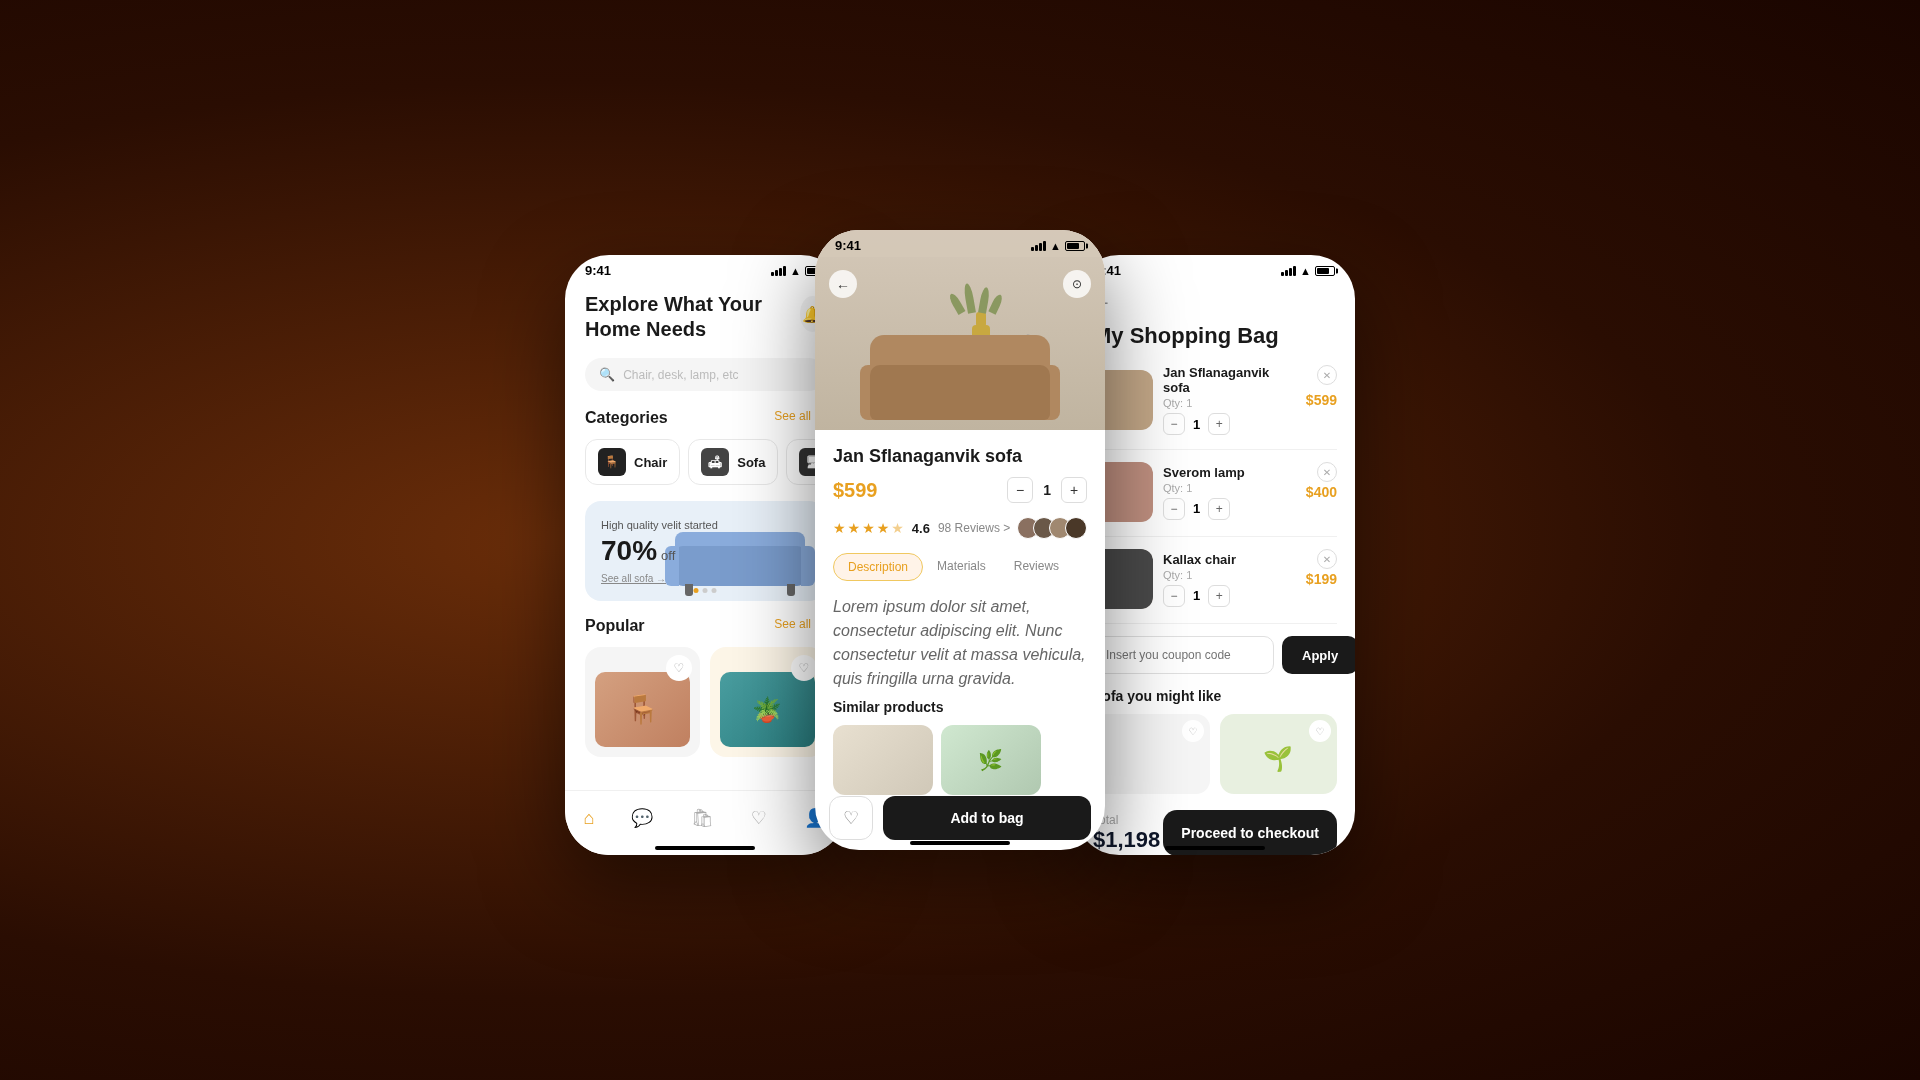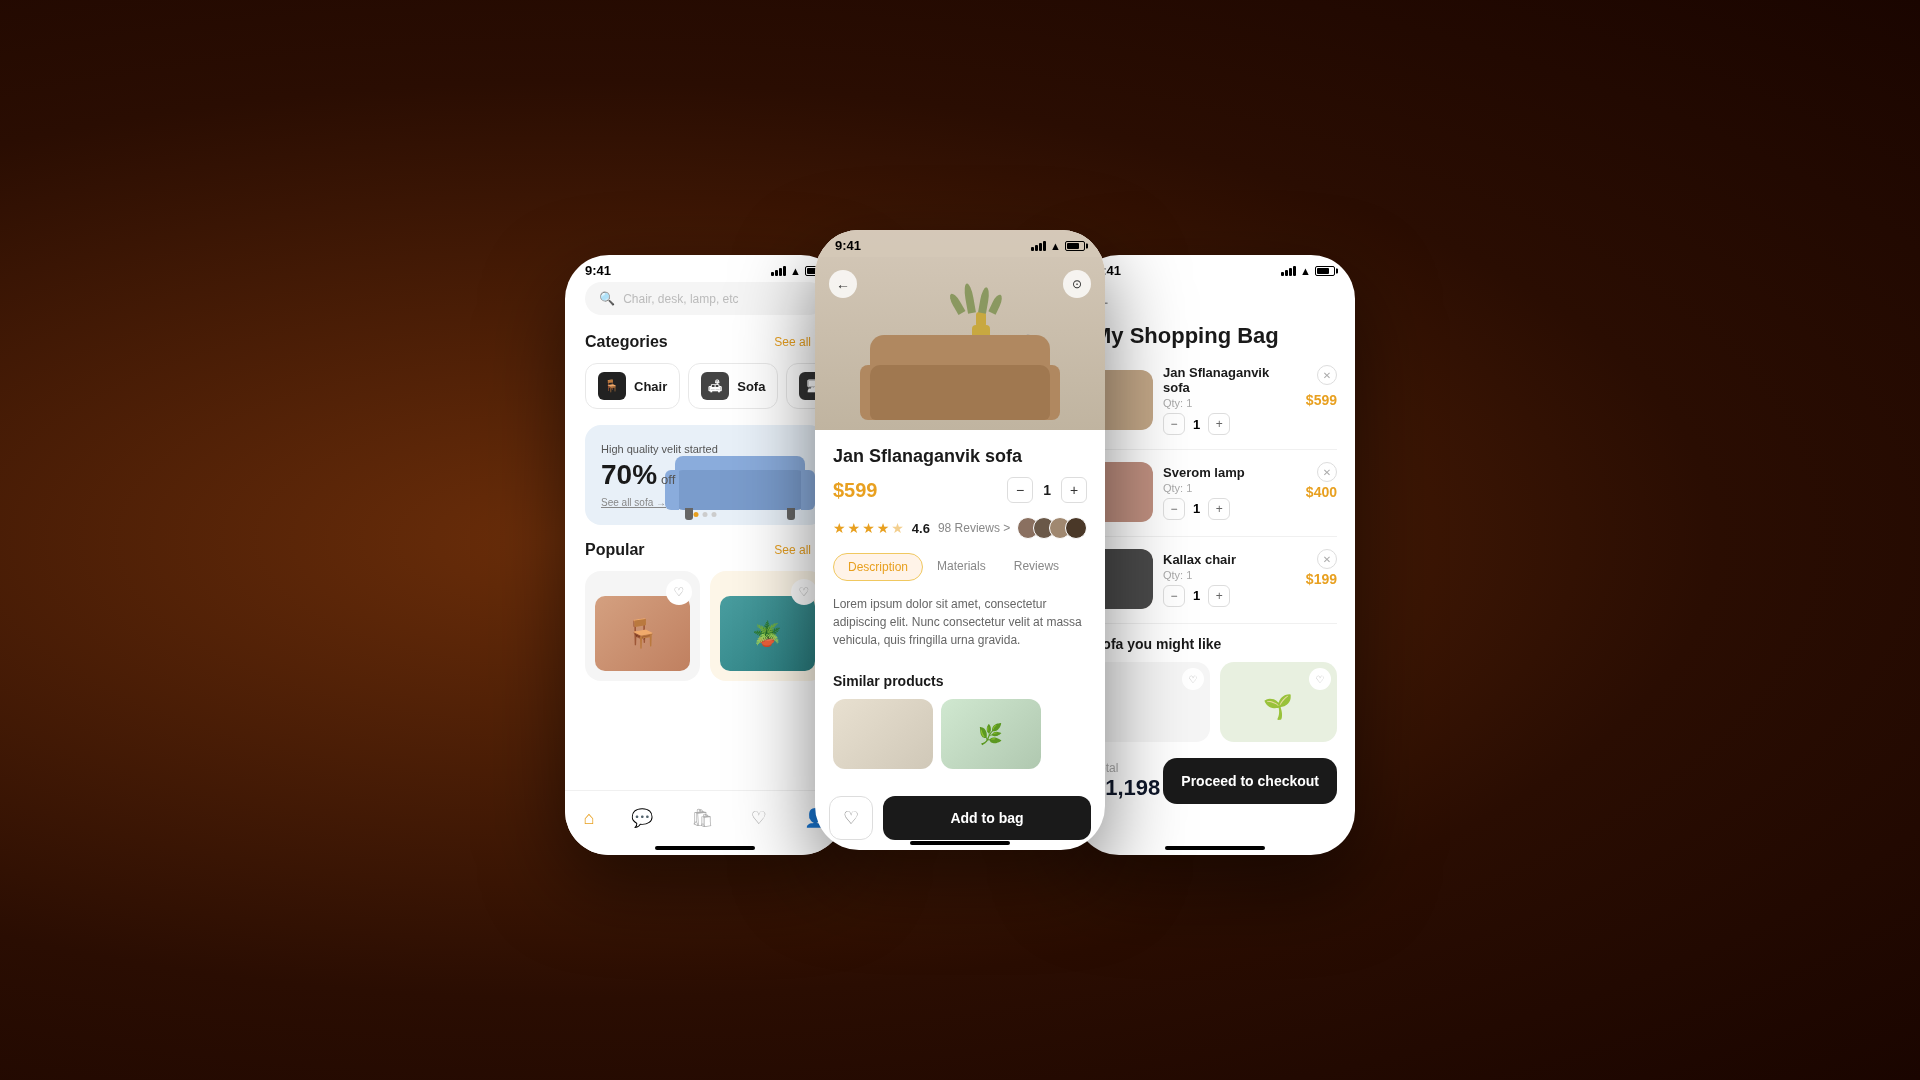--- a/index.html
+++ b/index.html
@@ -113,21 +113,21 @@
     .search-bar {
       background: #f5f5f5;
       border-radius: 20px;
       padding: 9px 14px;
       display: flex; align-items: center; gap: 8px;
       margin-bottom: 18px;
     }
     .search-icon { color: #aaa; font-size: 13px; }
     .search-placeholder { color: #bbb; font-size: 12px; }
     .section-header {
-      display: flex; justify-content: space-between; align-items: center;
+      display: flex; justify-content: space-between; align-items: flex-start;
       margin-bottom: 12px;
     }
     .section-title { font-size: 16px; font-weight: 700; color: #1a1a1a; }
     .see-all { color: #e8a020; font-size: 12px; font-weight: 500; display: flex; align-items: center; gap: 2px; }
     .categories-row { display: flex; gap: 8px; margin-bottom: 16px; overflow: hidden; }
     .category-chip {
       background: #fff;
       border: 1.5px solid #e8e8e8;
       border-radius: 12px;
       padding: 8px 12px;
@@ -359,21 +359,21 @@
       font-size: 12px; font-weight: 500;
       border-radius: 20px;
       color: #888;
       cursor: pointer;
     }
     .p2-tab.active {
       background: #fff3e8;
       color: #e8a020;
       border: 1px solid #f0c860;
     }
-    .p2-description { font-size: 12px; color: #666; line-height: 1.5; margin-bottom: 24px; }
+    .p2-description { font-size: 16px; color: #666; line-height: 1.5; margin-bottom: 8px; font-style: italic; }
     .p2-similar-title { font-size: 14px; font-weight: 700; color: #1a1a1a; margin-bottom: 10px; }
     .p2-similar-row { display: flex; gap: 8px; }
     .p2-similar-card {
       width: 100px; height: 70px;
       border-radius: 12px;
       background: #f0f0f0;
       overflow: hidden;
     }
     .p2-actions {
       position: absolute; bottom: 10px; left: 14px; right: 14px;
@@ -554,20 +554,24 @@
         </div>
         <span class="wifi-icon">▲</span>
         <div class="battery-icon">
           <div class="battery-fill"></div>
         </div>
       </div>
     </div>
 
     <div class="p1-content">
 
+      <div class="p1-header">
+        <div class="p1-title">Explore What Your Home Needs</div>
+        <div class="bell-icon">🔔</div>
+      </div>
 
       <div class="search-bar">
         <span class="search-icon">🔍</span>
         <span class="search-placeholder">Chair, desk, lamp, etc</span>
       </div>
 
       <div class="section-header">
         <span class="section-title">Categories</span>
         <span class="see-all">
           <span>See all</span> →
@@ -834,20 +838,26 @@
             <div class="cart-qty-btn">+</div>
           </div>
         </div>
         <div class="cart-right">
           <div class="cart-remove-btn">✕</div>
           <span class="cart-item-price">$199</span>
         </div>
       </div>
       <div class="divider"></div>
 
+      <div class="coupon-row">
+        <input class="coupon-input" type="text" placeholder="Insert you coupon code" style="">
+        <div class="apply-btn">
+          <span>Apply</span>
+        </div>
+      </div>
 
       <div class="p3-suggest-title">Sofa you might like</div>
       <div class="p3-suggest-row">
         <div class="p3-suggest-card">
           <div class="p3-heart">♡</div>
         </div>
         <div class="p3-suggest-card p3-suggest-card-2">
           <div class="p3-heart">♡</div>
           <span style="font-size:24px;display:flex;align-items:center;justify-content:center;height:100%;padding-top:10px;">🌱</span>
         </div>

